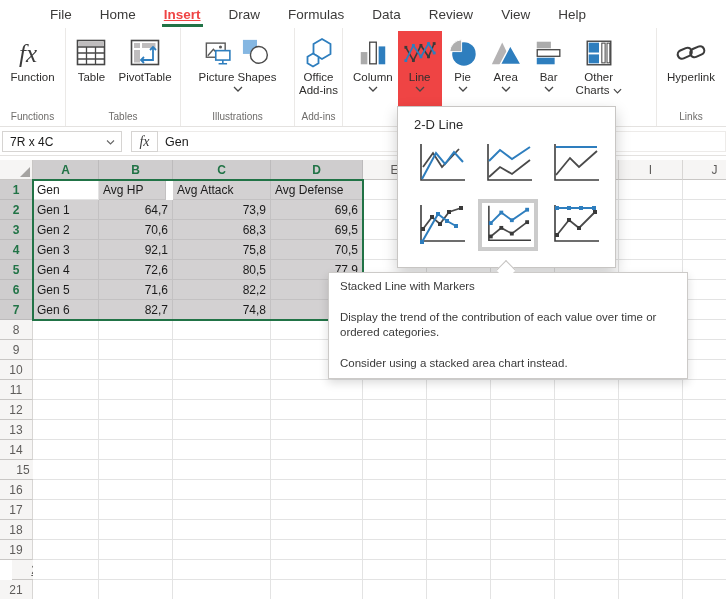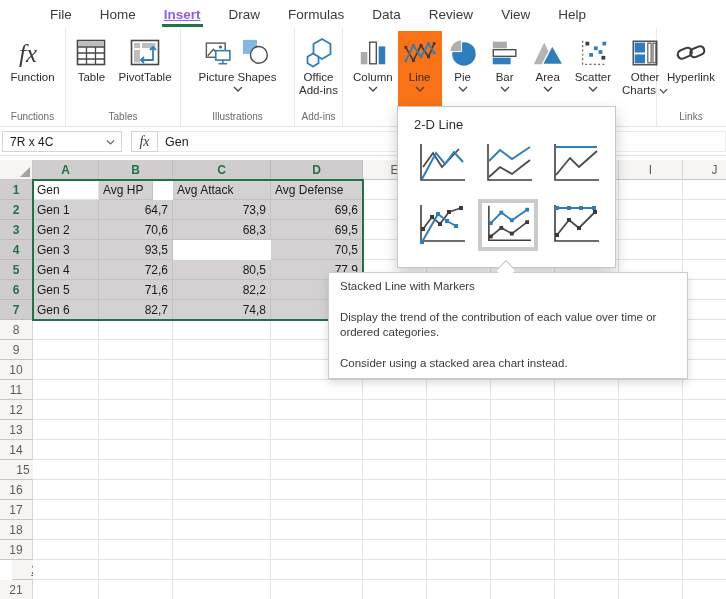--- a/index.html
+++ b/index.html
@@ -4,35 +4,35 @@
 <style>
   html,body{margin:0;padding:0;background:#fff;}
   .app{position:relative;width:726px;height:599px;overflow:hidden;background:#fff;
        font-family:"Liberation Sans","DejaVu Sans",sans-serif;color:#323130;}
 
   
   .menubar{position:absolute;top:0;left:0;width:726px;height:28px;display:flex;
            align-items:center;padding-left:36px;box-sizing:border-box;}
   .mtab{position:relative;padding:0 14px;font-size:13.5px;color:#3b3a39;height:28px;
         display:flex;align-items:center;cursor:default;}
-  .mtab.active{font-weight:bold;color:#8b5cf6;text-decoration:underline;}
+  .mtab.active{font-weight:bold;color:#ef4444;text-decoration:underline;}
   .mtab.active::after{content:"";position:absolute;left:12px;right:12px;bottom:1px;
         height:3px;background:#217346;}
 
   
   .ribbon{position:absolute;top:28px;left:0;width:726px;height:99px;box-sizing:border-box;
           border-bottom:1px solid #E4E2E0;display:flex;background:#fff;}
   .rgroup{position:relative;height:98px;box-sizing:border-box;border-right:1px solid #EBE9E7;
           display:flex;justify-content:center;align-items:flex-start;padding-top:3px;flex:none;}
   .rgroup:last-child{border-right:none;}
   .glabel{position:absolute;bottom:4px;left:0;right:0;text-align:center;font-size:10px;
           color:#6E6C6A;white-space:nowrap;}
   .rbtn{display:flex;flex-direction:column;align-items:center;padding:3px 5px 0 5px;
         height:76px;box-sizing:border-box;flex:none;}
-  .rbtn.hl{background:#f97316;}
+  .rbtn.hl{background:#ef4444;}
   .ricon{height:37px;display:flex;align-items:center;justify-content:center;}
   .rlabel{font-size:11.5px;color:#2f2e2d;text-align:center;line-height:13px;white-space:nowrap;}
   .rlabel.wrap{white-space:normal;}
   .chev{margin-top:2px;line-height:0;}
   .lblwrap{text-align:center;line-height:13px;font-size:11.5px;color:#2f2e2d;}
 
   
   .fbar{position:absolute;top:128px;left:0;width:726px;height:28px;box-sizing:border-box;
         border-bottom:1px solid #E4E2E0;display:flex;align-items:center;background:#fff;}
   .namebox{position:relative;margin-left:2px;width:120px;height:21px;border:1px solid #D6D4D2;
@@ -232,60 +232,41 @@
         </span>
         <span class="rlabel">Pie</span>
         <span class="chev">
           <svg width="10" height="6" viewBox="0 0 10 6" fill="none">
               <path d="M1,1 L5,5 L9,1" stroke="#474747" stroke-width="1.3"></path>
             </svg>
         </span>
       </div>
       <div class="rbtn">
         <span class="ricon">
-          <svg width="32" height="32" viewBox="0 0 34 34" fill="none">
-            <rect x="4" y="5" width="15" height="7" fill="#ABABAB"></rect>
-            <rect x="4.5" y="13.5" width="24" height="7" fill="#ffffff" stroke="#474747" stroke-width="1.4"></rect>
-            <rect x="4" y="22" width="19" height="7" fill="#2E7EBE"></rect>
-          </svg>
-        </span>
-        <span class="rlabel">Bar</span>
-        <span class="chev">
-          <svg width="10" height="6" viewBox="0 0 10 6" fill="none">
-              <path d="M1,1 L5,5 L9,1" stroke="#474747" stroke-width="1.3"></path>
-            </svg>
-        </span>
-      </div>
-      <div class="rbtn">
-        <span class="ricon">
           <svg width="34" height="32" viewBox="0 0 36 32" fill="none">
             <path d="M3,28 L14,5 L25,28 Z" fill="#B5B3B4"></path>
             <path d="M12,28 L22.5,8 L34,28 Z" fill="#2E7EBE" stroke="#ffffff" stroke-width="1.5"></path>
           </svg>
         </span>
         <span class="rlabel">Area</span>
         <span class="chev">
           <svg width="10" height="6" viewBox="0 0 10 6" fill="none">
               <path d="M1,1 L5,5 L9,1" stroke="#474747" stroke-width="1.3"></path>
             </svg>
         </span>
       </div>
       <div class="rbtn">
         <span class="ricon">
           <svg width="32" height="32" viewBox="0 0 34 34" fill="none">
-            <path d="M6,4 V29 H31" stroke="#6a6a6a" stroke-width="1.3" stroke-dasharray="2.2,2.4"></path>
-            <rect x="9" y="5" width="4" height="4" fill="#3b3b3b"></rect>
-            <rect x="26" y="20" width="4" height="4" fill="#3b3b3b"></rect>
-            <rect x="13" y="17" width="4" height="4" fill="#2E7EBE"></rect>
-            <rect x="18" y="10" width="4" height="4" fill="#2E7EBE"></rect>
-            <rect x="23" y="14" width="4" height="4" fill="#2E7EBE"></rect>
-            <rect x="27" y="5" width="4" height="4" fill="#2E7EBE"></rect>
-          </svg>
-        </span>
-        <span class="rlabel">Scatter</span>
+            <rect x="4" y="5" width="15" height="7" fill="#ABABAB"></rect>
+            <rect x="4.5" y="13.5" width="24" height="7" fill="#ffffff" stroke="#474747" stroke-width="1.4"></rect>
+            <rect x="4" y="22" width="19" height="7" fill="#2E7EBE"></rect>
+          </svg>
+        </span>
+        <span class="rlabel">Bar</span>
         <span class="chev">
           <svg width="10" height="6" viewBox="0 0 10 6" fill="none">
               <path d="M1,1 L5,5 L9,1" stroke="#474747" stroke-width="1.3"></path>
             </svg>
         </span>
       </div>
       <div class="rbtn">
         <span class="ricon">
           <svg width="32" height="32" viewBox="0 0 34 34" fill="none">
             <rect x="4.5" y="4.5" width="25" height="25" fill="#ffffff" stroke="#474747" stroke-width="1.5"></rect>
@@ -341,21 +322,21 @@
       <div class="hc sel" style="left: 173px; top: 0px; width: 98px; height: 20px;">C</div>
       <div class="hc sel" style="left: 271px; top: 0px; width: 92px; height: 20px;">D</div>
       <div class="hc" style="left: 363px; top: 0px; width: 64px; height: 20px;">E</div>
       <div class="hc" style="left: 427px; top: 0px; width: 64px; height: 20px;">F</div>
       <div class="hc" style="left: 491px; top: 0px; width: 64px; height: 20px;">G</div>
       <div class="hc" style="left: 555px; top: 0px; width: 64px; height: 20px;">H</div>
       <div class="hc" style="left: 619px; top: 0px; width: 64px; height: 20px;">I</div>
       <div class="hc" style="left: 683px; top: 0px; width: 64px; height: 20px;">J</div>
       <div class="rh sel" style="left: 0px; top: 20px; width: 33px; height: 20px;">1</div>
       <div class="cell active" style="left: 33px; top: 20px; width: 66px; height: 20px;">Gen</div>
-      <div class="cell selc" style="left: 99px; top: 20px; width: 54px; height: 20px;">Avg HP</div>
+      <div class="cell selc" style="left: 99px; top: 20px; width: 67px; height: 20px;">Avg HP</div>
       <div class="cell selc" style="left: 173px; top: 20px; width: 98px; height: 20px;">Avg Attack</div>
       <div class="cell selc" style="left: 271px; top: 20px; width: 92px; height: 20px;">Avg Defense</div>
       <div class="cell" style="left: 363px; top: 20px; width: 64px; height: 20px;"></div>
       <div class="cell" style="left: 427px; top: 20px; width: 64px; height: 20px;"></div>
       <div class="cell" style="left: 491px; top: 20px; width: 64px; height: 20px;"></div>
       <div class="cell" style="left: 555px; top: 20px; width: 64px; height: 20px;"></div>
       <div class="cell" style="left: 619px; top: 20px; width: 64px; height: 20px;"></div>
       <div class="cell" style="left: 683px; top: 20px; width: 64px; height: 20px;"></div>
       <div class="rh sel" style="left: 0px; top: 40px; width: 33px; height: 20px;">2</div>
       <div class="cell selc" style="left: 33px; top: 40px; width: 66px; height: 20px;">Gen 1</div>
@@ -374,21 +355,22 @@
       <div class="cell selc num" style="left: 173px; top: 60px; width: 98px; height: 20px;">68,3</div>
       <div class="cell selc num" style="left: 271px; top: 60px; width: 92px; height: 20px;">69,5</div>
       <div class="cell" style="left: 363px; top: 60px; width: 64px; height: 20px;"></div>
       <div class="cell" style="left: 427px; top: 60px; width: 64px; height: 20px;"></div>
       <div class="cell" style="left: 491px; top: 60px; width: 64px; height: 20px;"></div>
       <div class="cell" style="left: 555px; top: 60px; width: 64px; height: 20px;"></div>
       <div class="cell" style="left: 619px; top: 60px; width: 64px; height: 20px;"></div>
       <div class="cell" style="left: 683px; top: 60px; width: 64px; height: 20px;"></div>
       <div class="rh sel" style="left: 0px; top: 80px; width: 33px; height: 20px;">4</div>
       <div class="cell selc" style="left: 33px; top: 80px; width: 66px; height: 20px;">Gen 3</div>
-      <div class="cell selc num" style="left: 99px; top: 80px; width: 74px; height: 20px;">93,5</div>
+      <div class="cell selc num" style="left: 99px; top: 80px; width: 74px; height: 20px;">92,1</div>
+      <div class="cell selc num" style="left: 173px; top: 80px; width: 98px; height: 20px;">75,8</div>
       <div class="cell selc num" style="left: 271px; top: 80px; width: 92px; height: 20px;">70,5</div>
       <div class="cell" style="left: 363px; top: 80px; width: 64px; height: 20px;"></div>
       <div class="cell" style="left: 427px; top: 80px; width: 64px; height: 20px;"></div>
       <div class="cell" style="left: 491px; top: 80px; width: 64px; height: 20px;"></div>
       <div class="cell" style="left: 555px; top: 80px; width: 64px; height: 20px;"></div>
       <div class="cell" style="left: 619px; top: 80px; width: 64px; height: 20px;"></div>
       <div class="cell" style="left: 683px; top: 80px; width: 64px; height: 20px;"></div>
       <div class="rh sel" style="left: 0px; top: 100px; width: 33px; height: 20px;">5</div>
       <div class="cell selc" style="left: 33px; top: 100px; width: 66px; height: 20px;">Gen 4</div>
       <div class="cell selc num" style="left: 99px; top: 100px; width: 74px; height: 20px;">72,6</div>

